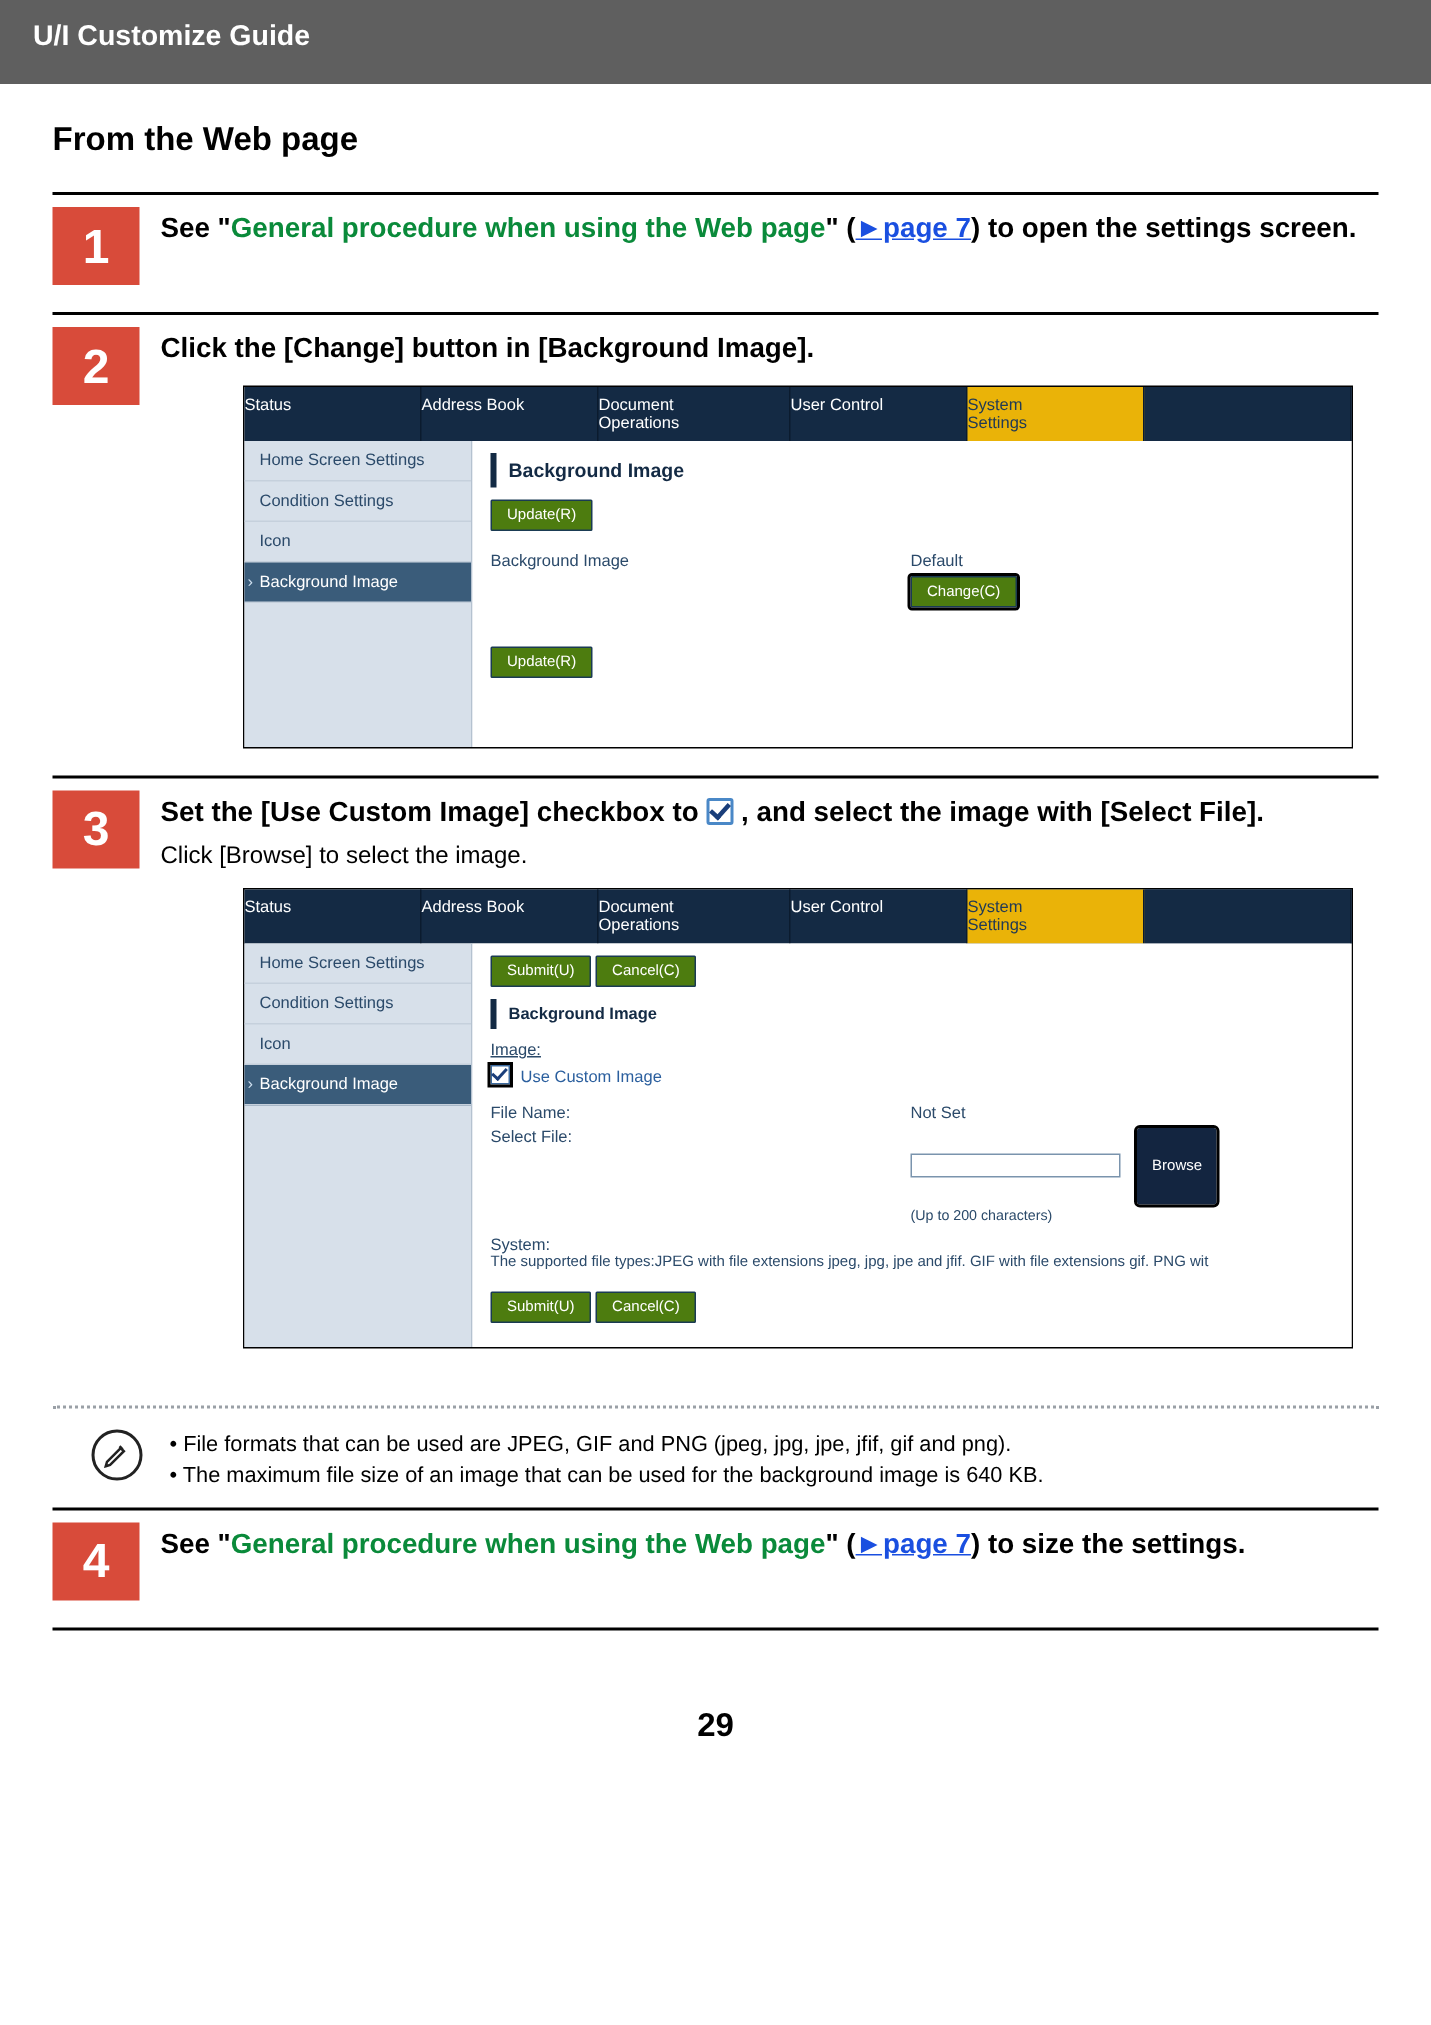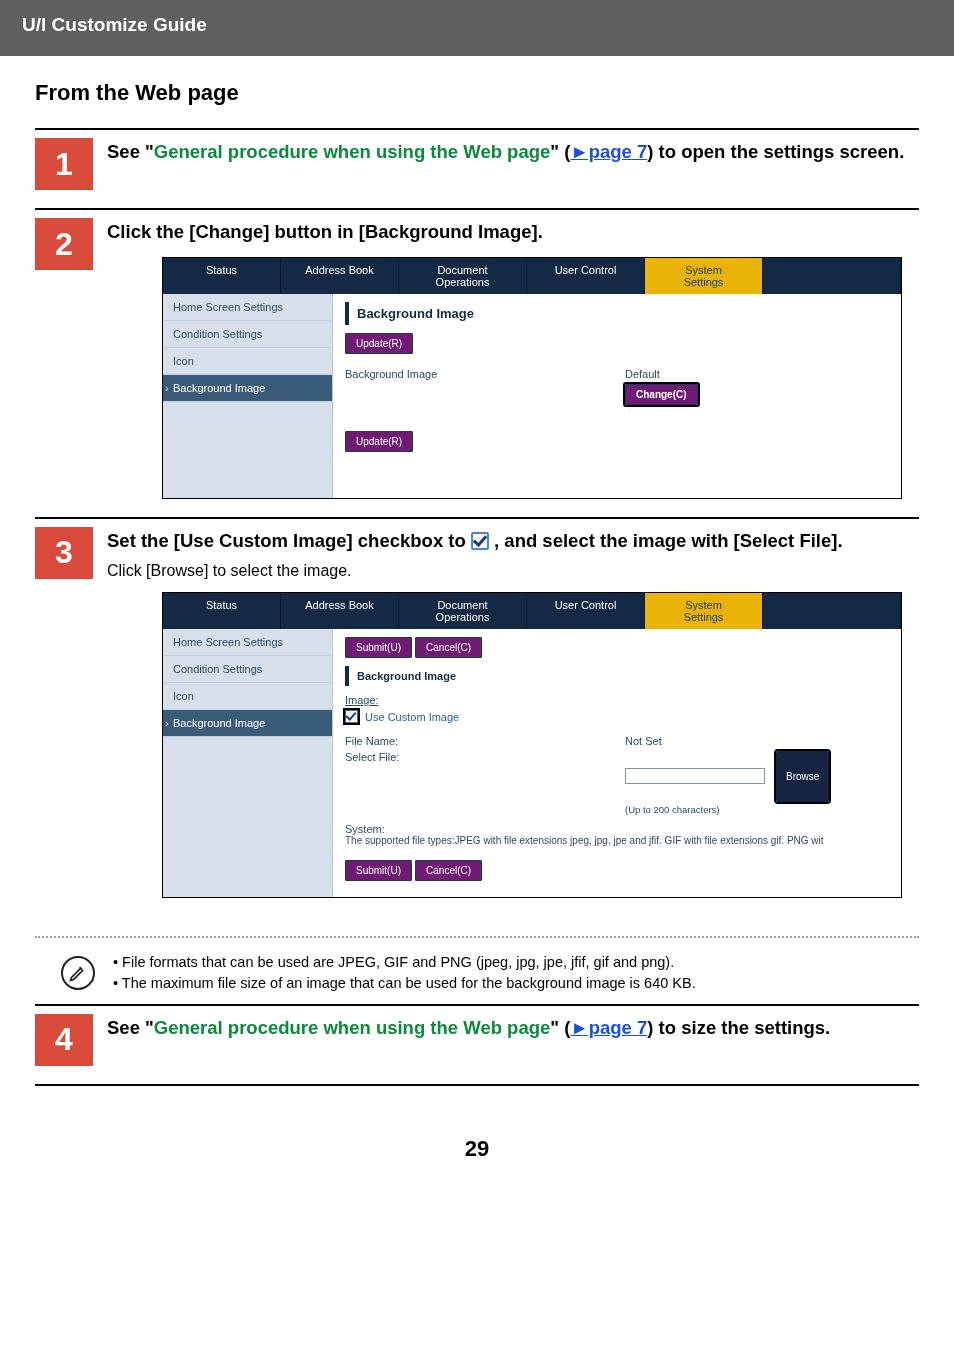--- a/index.html
+++ b/index.html
@@ -58,53 +58,53 @@
     border-width: 0 3px 3px 0; transform: rotate(42deg);
   }
   
   .shot {
     border: 1px solid #000; margin-top: 12px; margin-left: 55px; width: 740px;
     background: #fff; font-size: 11px; color: #2b4a6a;
     border-collapse: collapse;
   }
   .tabbar { display: flex; background: #142a44; }
   .tab {
-    color: #fff; font-size: 11px; text-align: center; padding: 6px 14px;
+    color: #fff; font-size: 11px; text-align: left; padding: 6px 0;
     border-right: 1px solid #0b1b2e; flex: 0 0 auto;
   }
   .tab.w1 { width: 118px; }
   .tab.w2 { width: 118px; }
   .tab.w3 { width: 128px; }
   .tab.w4 { width: 118px; }
   .tab.active { background: #eab308; color: #233b55; }
   .tab.rest { flex: 1 1 auto; background: #142a44; min-width: 130px; }
   .shot-body { display: flex; }
   .leftnav {
-    width: 170px; background: #d7e0ea; border-right: 1px solid #b5c2d0;
+    width: 152px; background: #d7e0ea; border-right: 1px solid #b5c2d0;
     font-size: 11px;
   }
   .leftnav .navitem {
     padding: 7px 10px; border-bottom: 1px solid #c5d0dc; color: #2b4a6a;
   }
   .leftnav .navitem.sel {
     background: #3a5c7a; color: #fff; position: relative;
   }
   .leftnav .navitem.sel::before {
     content: "›"; position: absolute; left: 2px; color: #cfe0f0; font-size: 11px;
   }
   .rightpane { flex: 1; padding: 8px 12px 16px 12px; background: #fff; }
   .pane-title {
     font-weight: bold; color: #132a44; font-size: 13px;
     border-left: 4px solid #132a44; padding: 4px 8px; margin-bottom: 8px;
   }
   .btn {
-    display: inline-block; background: #701a75; color: #fff; font-size: 10px;
+    display: inline-block; background: #4d7c0f; color: #fff; font-size: 10px;
     padding: 4px 10px; border: 1px solid #1a3b53; border-radius: 1px;
   }
-  .btn.hl { outline: 2px solid #000; outline-offset: 0; font-weight: bold; }
+  .btn.hl { outline: 2px solid #000; outline-offset: 0; }
   .sect-sub {
     font-weight: bold; color: #132a44; padding: 4px 8px; margin-top: 8px;
     border-left: 4px solid #132a44;
   }
   .field-row { display: flex; margin-top: 10px; }
   .field-label { width: 280px; color: #2b4a6a; }
   .field-value { color: #2b4a6a; }
   .chk {
     display: inline-block; width: 13px; height: 13px; border: 1px solid #3c6a9e;
     vertical-align: -2px; margin-right: 4px; position: relative; background: #fff;
@@ -121,21 +121,21 @@
   .browsebtn {
     display: inline-block; background: #132540; color: #fff; font-size: 10px;
     padding: 20px 10px; border-radius: 2px; margin-left: 8px; vertical-align: middle;
   }
   .browsebtn.hl { outline: 2px solid #000; outline-offset: 0; }
   .tiny { font-size: 9.5px; color: #2b4a6a; margin-top: 2px; }
   .notice-row { color: #2b4a6a; margin-top: 8px; }
   
   .dotted-sep { border-top: 2px dotted #9aa0a6; margin-top: 20px; }
   .note-row {
-    display: flex; align-items: center; gap: 18px;
+    display: flex; align-items: flex-start; gap: 18px;
     margin-top: 14px; margin-bottom: 10px;
   }
   .pencil-icon {
     width: 34px; height: 34px; border: 2.5px solid #222; border-radius: 50%;
     display: flex; align-items: center; justify-content: center;
     flex: 0 0 auto; margin-left: 26px;
   }
   .pencil-icon svg { width: 20px; height: 20px; }
   .note-text { font-size: 14.5px; line-height: 1.45; }
   .pagenum { text-align: center; font-size: 22px; font-weight: bold; margin-top: 50px; }

